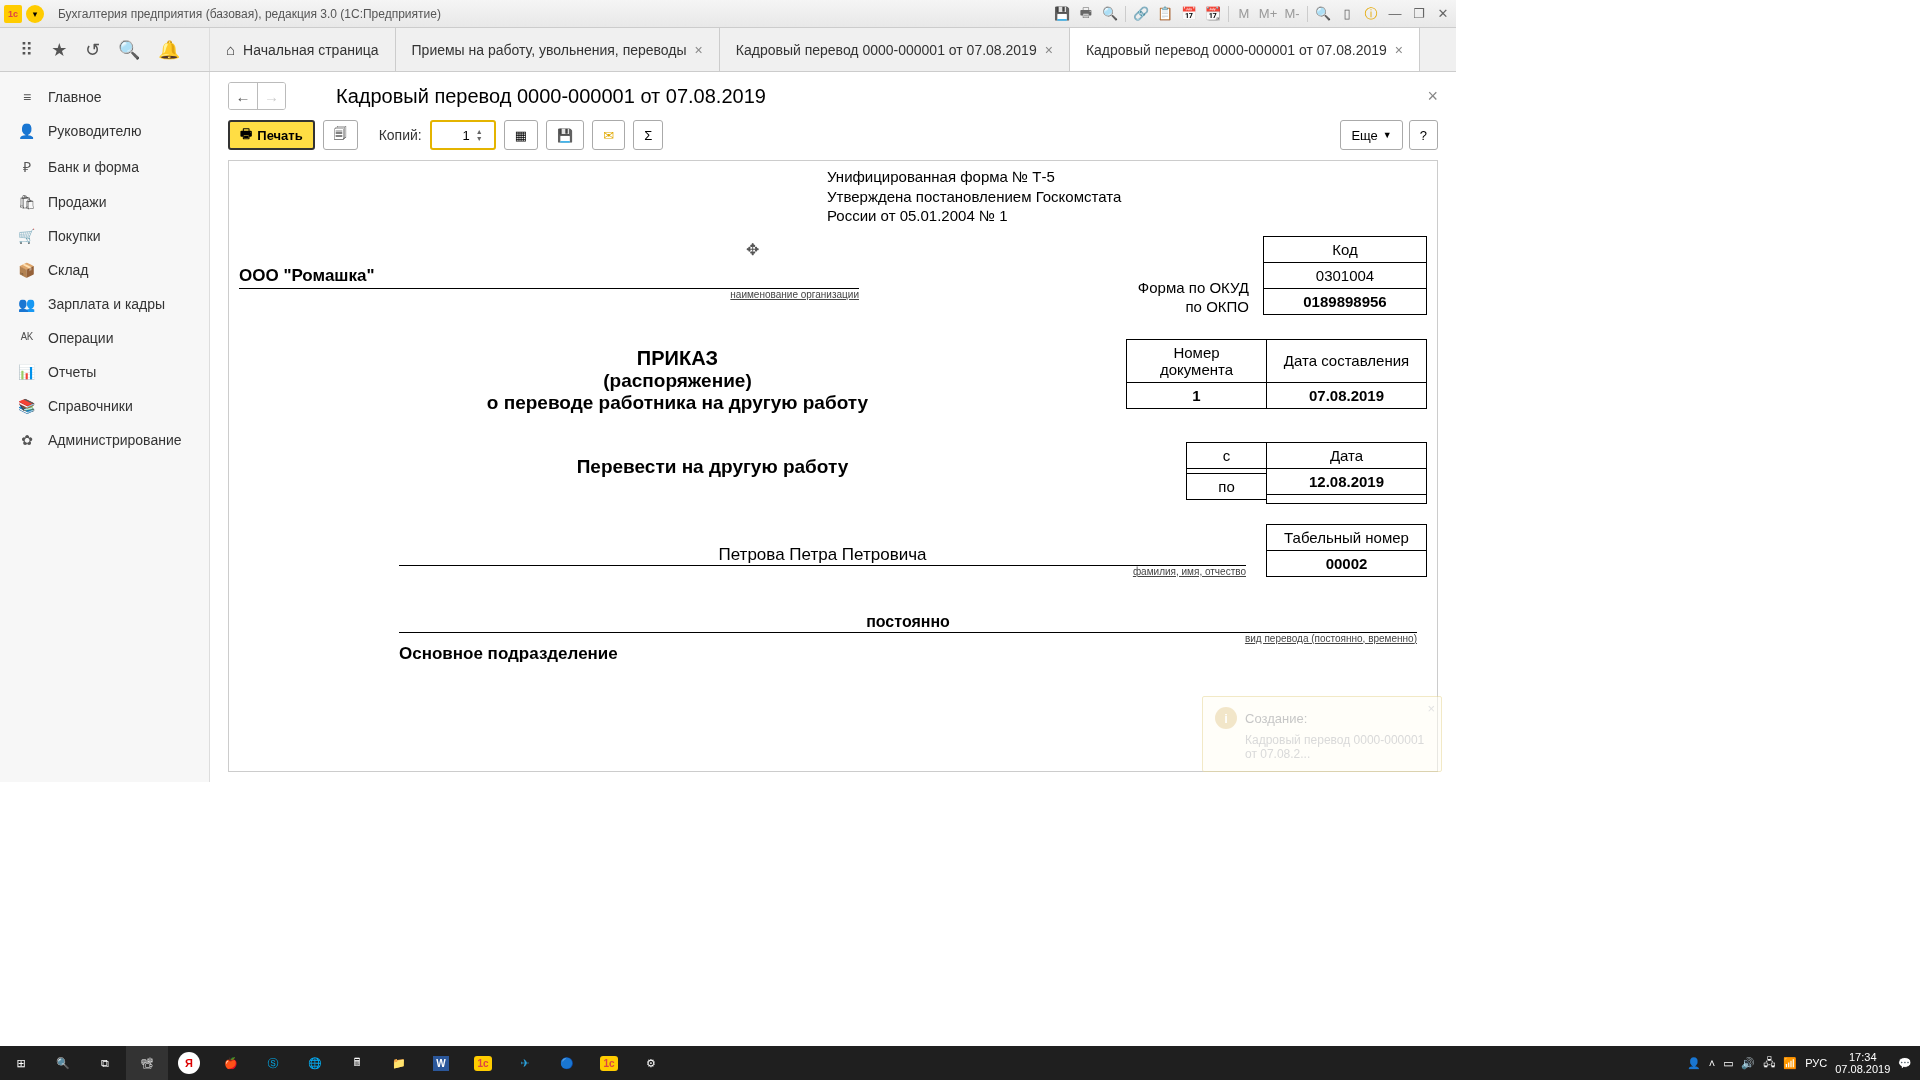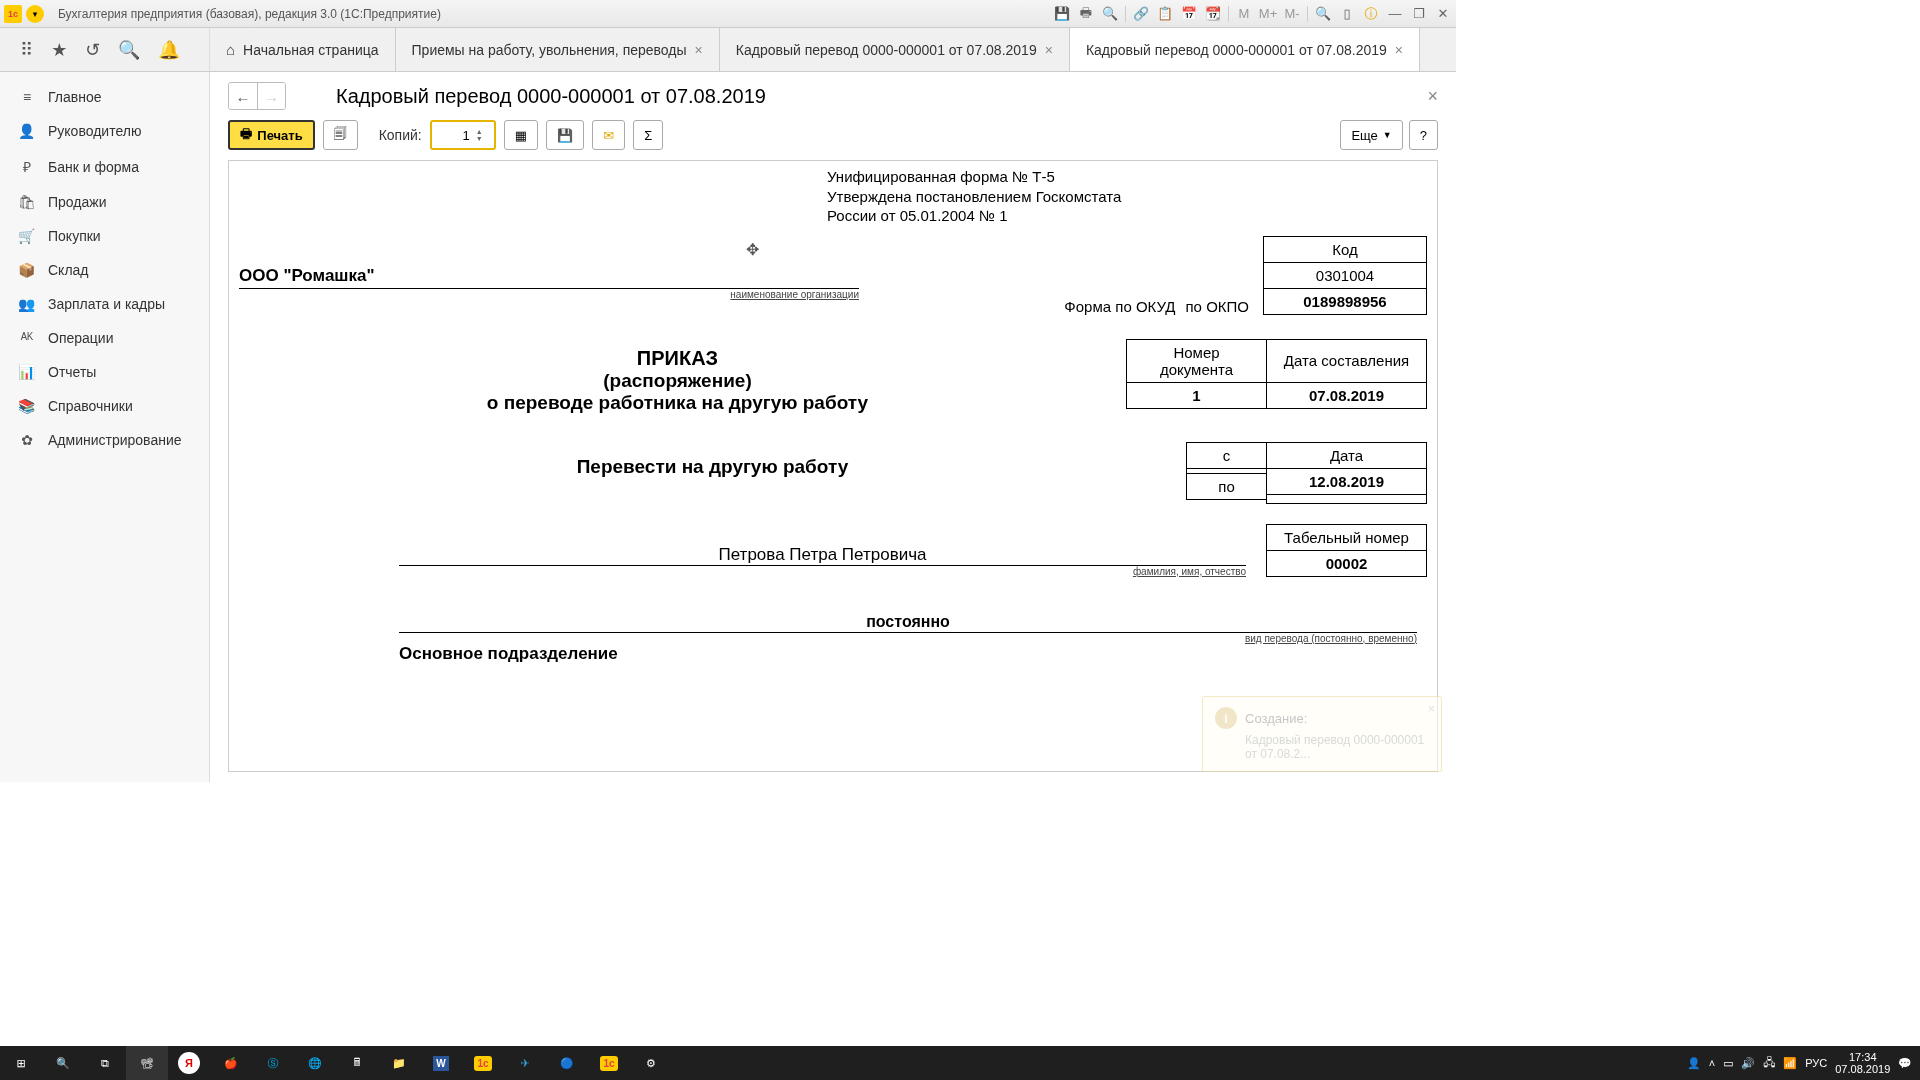--- a/index.html
+++ b/index.html
@@ -256,21 +256,21 @@
           <div>России от 05.01.2004 № 1</div>
         </div>
 
         <div style="display:flex;align-items:flex-start;margin-top:10px">
           <div style="flex:1">
             <div style="height:30px"></div>
             <div class="org">ООО "Ромашка"</div>
             <div class="sublabel" style="max-width:620px">наименование организации</div>
           </div>
           <div style="display:flex;align-items:flex-end;margin-left:10px">
-            <div style="display:flex;flex-direction:row;align-items:flex-end;gap:2px;margin-right:6px">
+            <div style="display:flex;flex-direction:column;align-items:flex-end;gap:2px;margin-right:6px">
               <div style="height:22px"></div>
               <div class="codes-labels">Форма по ОКУД</div>
               <div class="codes-labels">по ОКПО</div>
             </div>
             <table class="tbl codesbox">
               <tbody>
                   <tr>
                     <th>Код</th>
                   </tr>
               <tr>

